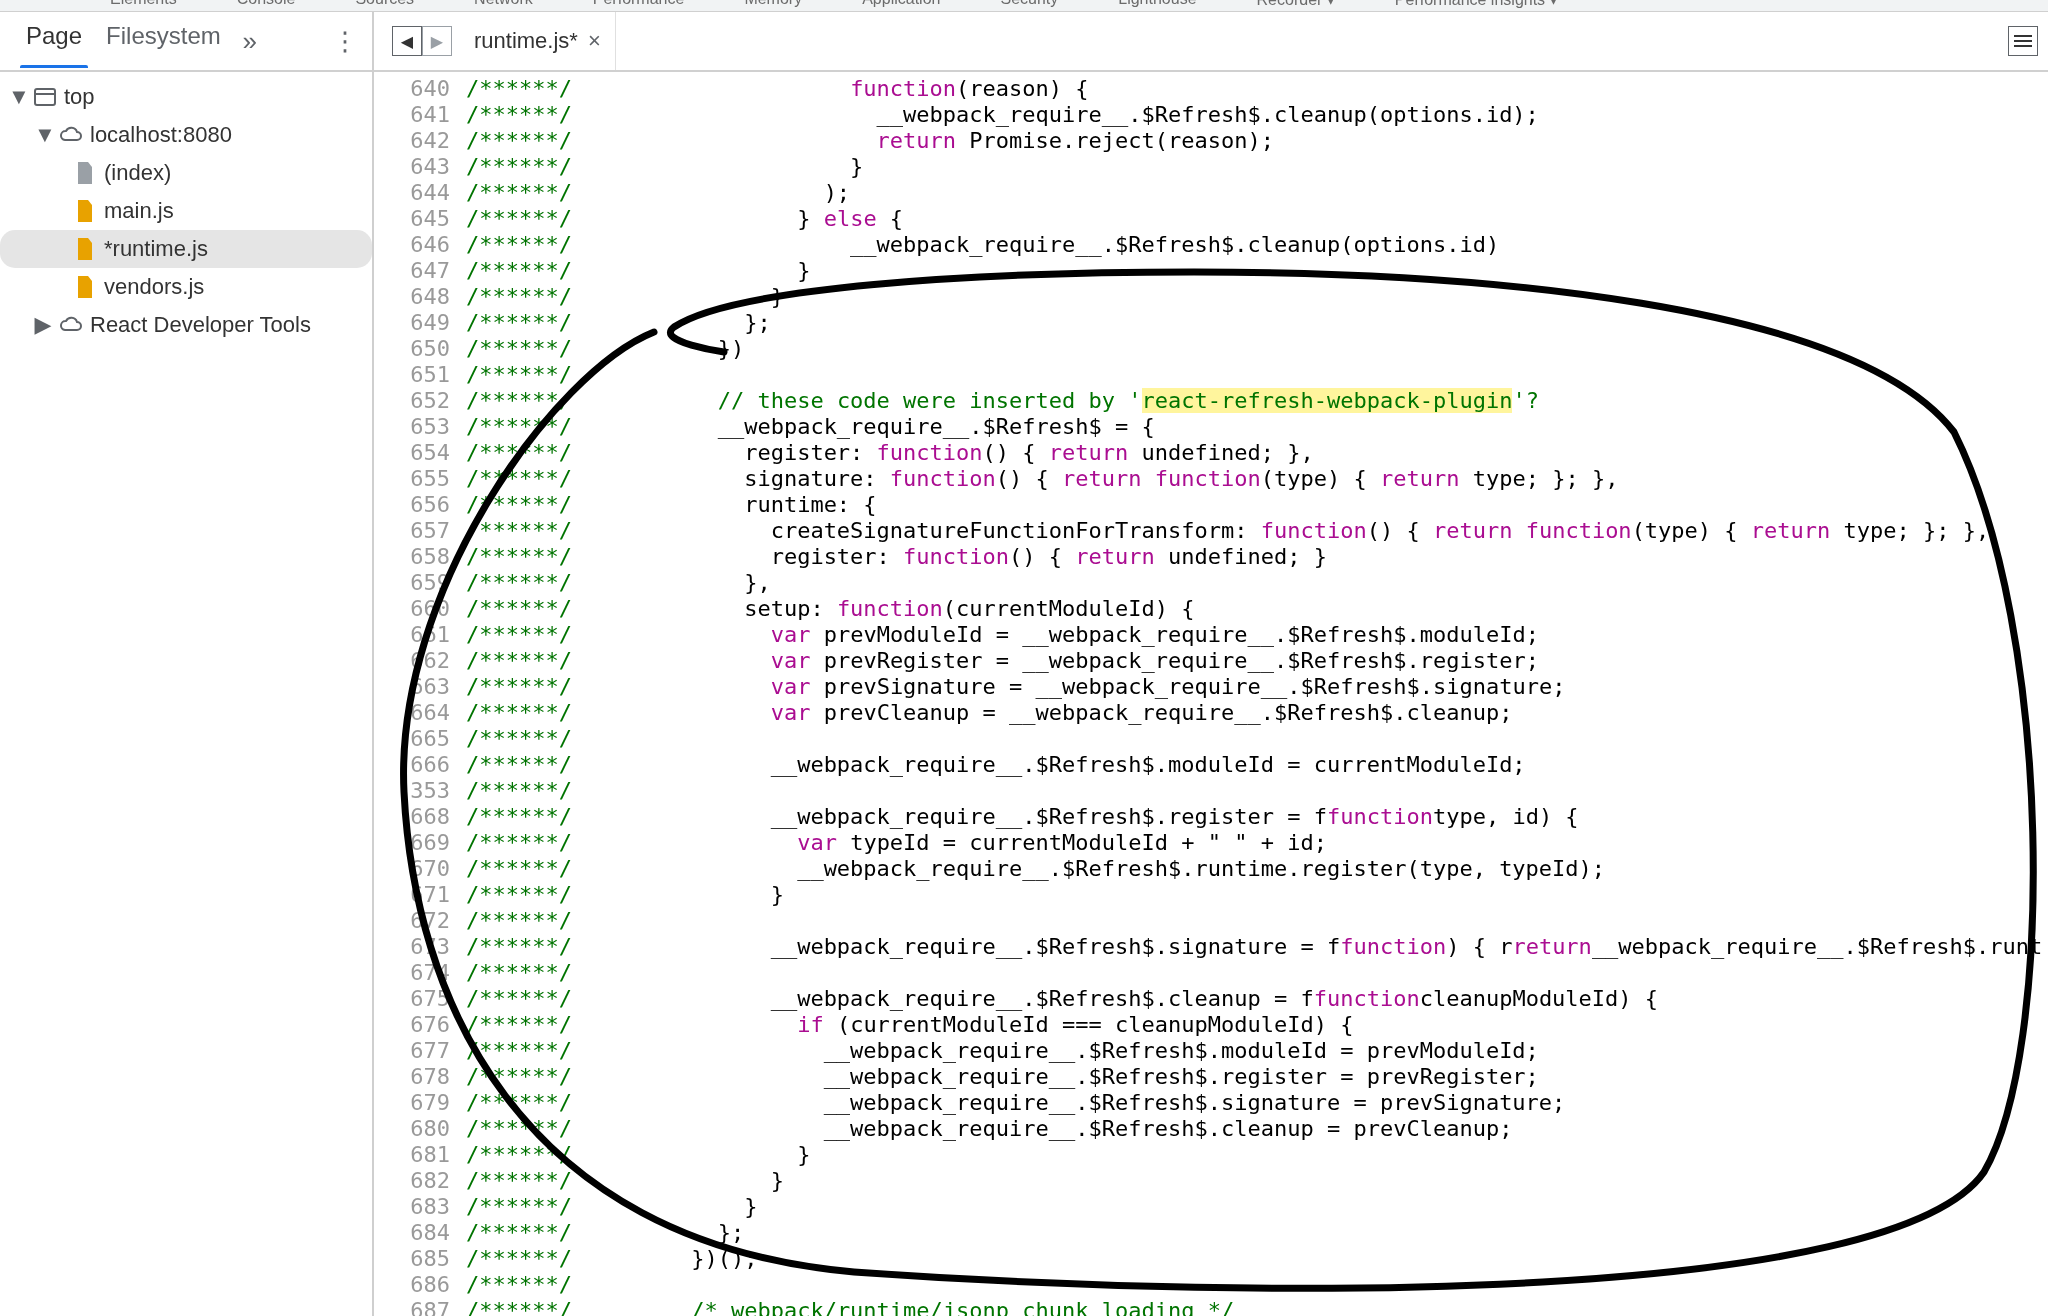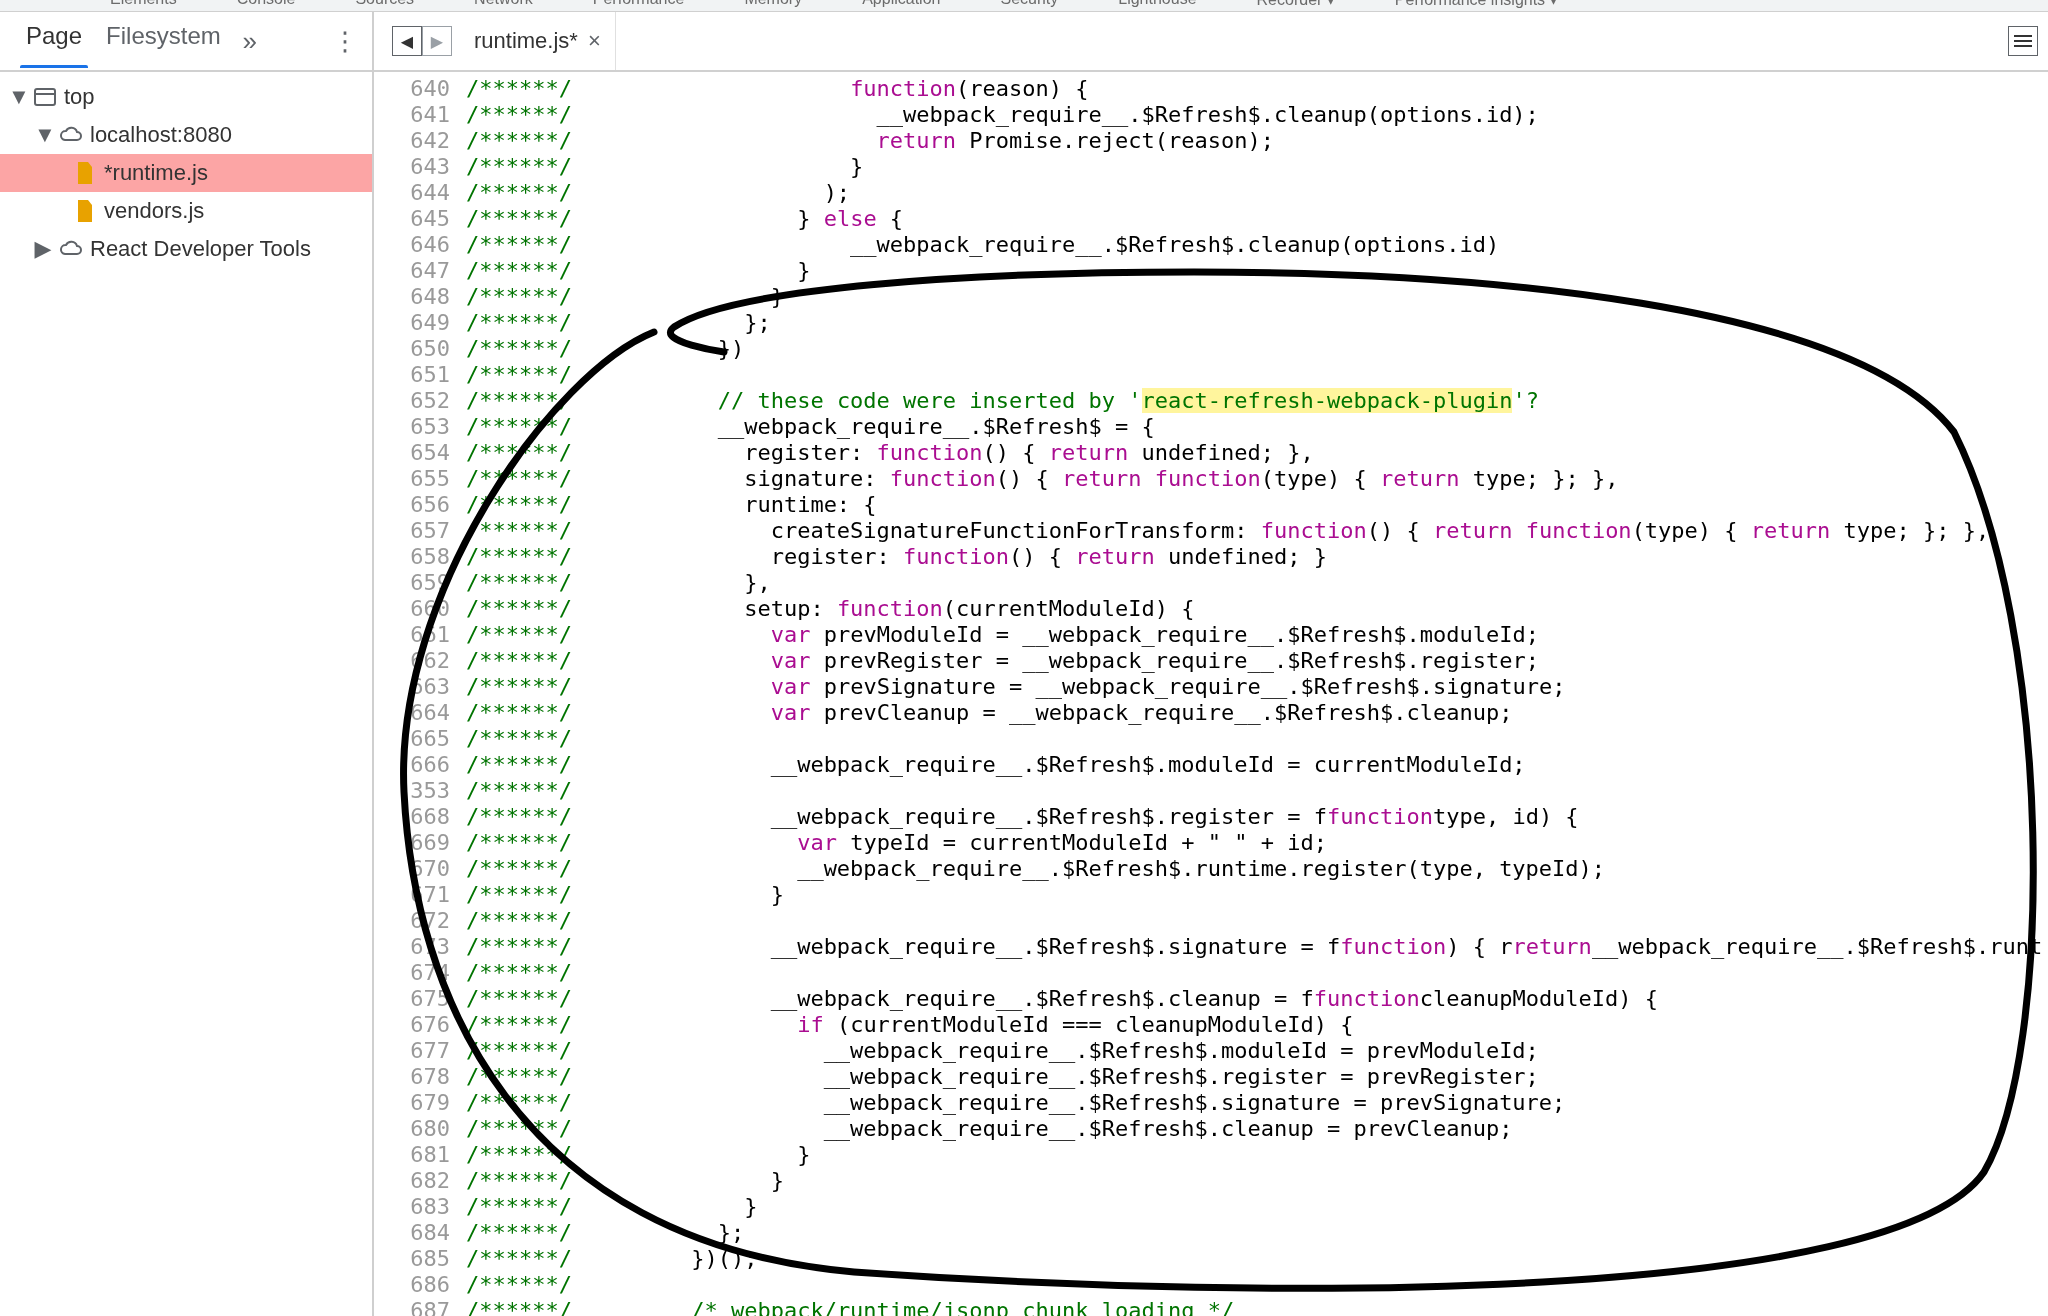--- a/index.html
+++ b/index.html
@@ -18,21 +18,21 @@
   .sidebar-tabs { height: 60px; display: flex; align-items: center; border-bottom: 2px solid #d0d0d0; padding: 0 10px 0 14px; }
   .sidebar-tab { padding: 8px 12px 18px; font-size: 24px; color: #5f6368; cursor: pointer; position: relative; }
   .sidebar-tab.active { color: #333; }
   .sidebar-tab.active::after { content: ""; position: absolute; left: 6px; right: 6px; bottom: 0; height: 3px; background: #1a73e8; border-radius: 2px 2px 0 0; }
   .sidebar-tabs .spacer { flex: 1; }
   .sidebar-more, .sidebar-menu { width: 34px; height: 34px; display: flex; align-items: center; justify-content: center; color: #5f6368; font-size: 26px; cursor: pointer; }
   .sidebar-more { margin-right: 18px; }
 
   .file-tree { flex: 1; overflow: auto; padding-top: 6px; font-size: 22px; }
   .tree-row { display: flex; align-items: center; height: 38px; padding-left: 8px; gap: 6px; cursor: pointer; white-space: nowrap; }
-  .tree-row.selected { background: #fca5a5; }
+  .tree-row.selected { background: #e5e5e5; border-radius: 15px; }
   .tree-row.depth1 { padding-left: 8px; }
   .tree-row.depth2 { padding-left: 34px; }
   .tree-row.depth3 { padding-left: 72px; }
   .tree-row .twisty { width: 18px; text-align: center; color: #5f6368; }
   .tree-row .ficon { width: 26px; height: 26px; display: inline-flex; align-items: center; justify-content: center; }
   .ficon.window svg rect { fill: none; stroke: #5f6368; stroke-width: 2; }
   .ficon.cloud svg path { fill: none; stroke: #5f6368; stroke-width: 2; }
   .ficon.doc svg { fill: #5f6368; }
   .ficon.js svg { fill: #e8a200; }
 
@@ -106,20 +106,36 @@
         <div class="tree-row depth2">
           <span class="twisty">▼</span>
           <span class="ficon cloud">
             <svg width="26" height="20" viewBox="0 0 26 20">
                 <path d="M7 15h12a4 4 0 0 0 0-8 6 6 0 0 0-11-1 4 4 0 0 0-1 9z"></path>
               </svg>
           </span>
           <span>localhost:8080</span>
         </div>
 
+        <div class="tree-row depth3">
+          <span class="ficon doc">
+            <svg width="18" height="22" viewBox="0 0 18 22">
+                <path d="M2 0h10l4 5v17H2z" fill="#9aa0a6"></path>
+              </svg>
+          </span>
+          <span>(index)</span>
+        </div>
+        <div class="tree-row depth3">
+          <span class="ficon js">
+            <svg width="18" height="22" viewBox="0 0 18 22">
+                <path d="M2 0h10l4 5v17H2z"></path>
+              </svg>
+          </span>
+          <span>main.js</span>
+        </div>
         <div class="tree-row depth3 selected">
           <span class="ficon js">
             <svg width="18" height="22" viewBox="0 0 18 22">
                 <path d="M2 0h10l4 5v17H2z"></path>
               </svg>
           </span>
           <span>*runtime.js</span>
         </div>
         <div class="tree-row depth3">
           <span class="ficon js">

